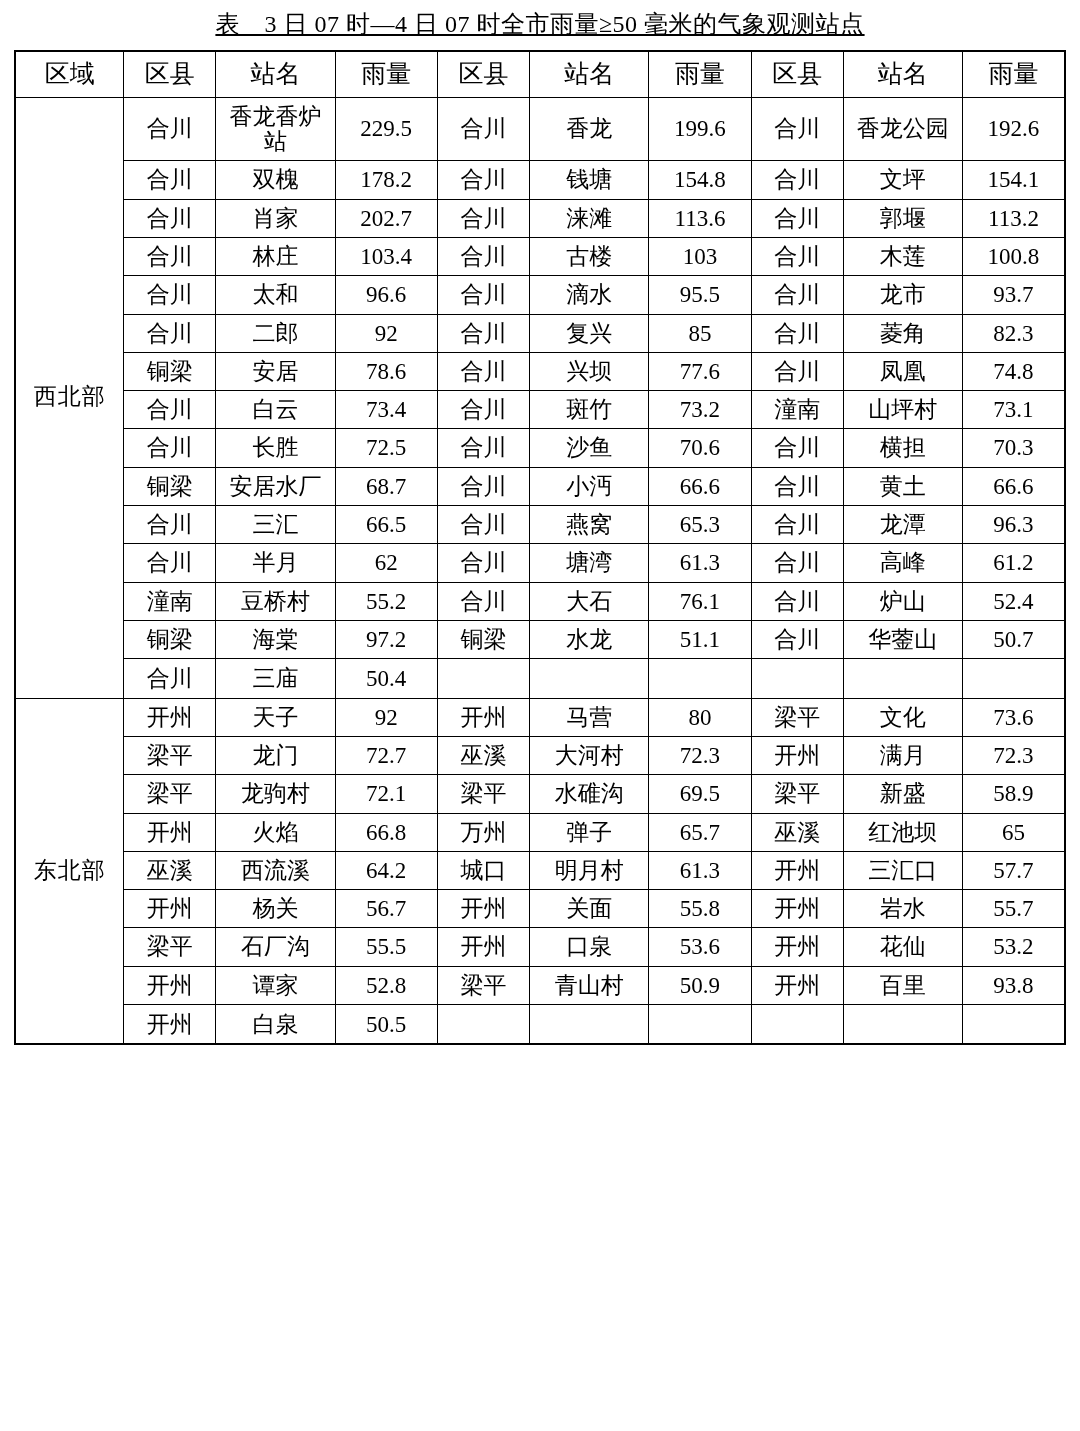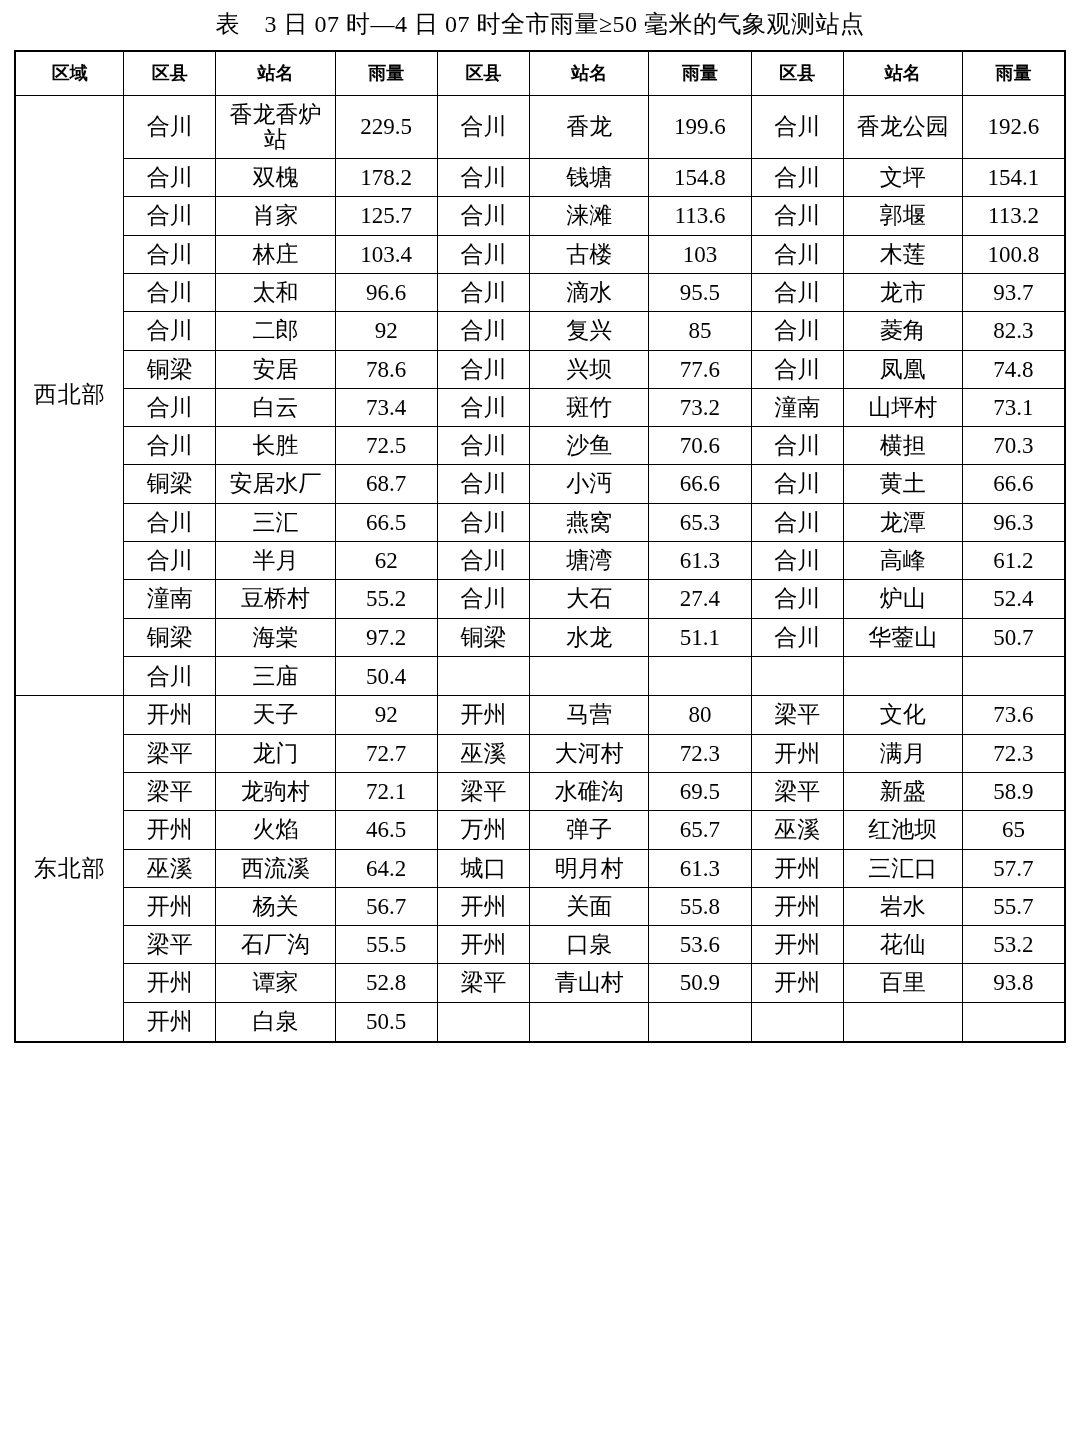--- a/index.html
+++ b/index.html
@@ -19,20 +19,21 @@
     box-sizing: border-box;
     padding: 0;
   }
   .caption {
     text-align: center;
     font-size: 24px;
     font-family: "Liberation Serif", "DejaVu Serif", serif;
     letter-spacing: 0.5px;
     padding: 8px 0 10px 0;
     white-space: pre;
+    text-decoration: underline;
   }
   table.rain {
     border-collapse: collapse;
     table-layout: fixed;
     width: 1052px;
     margin: 0 auto;
     border: 2px solid #000;
   }
   table.rain td, table.rain th {
     border: 1px solid #000;
@@ -40,22 +41,22 @@
     vertical-align: middle;
     font-size: 23px;
     font-weight: normal;
     font-family: "Liberation Serif", "DejaVu Serif", serif;
     padding: 6px 2px;
     line-height: 1.15;
     height: 36px;
     box-sizing: border-box;
   }
   table.rain thead td {
-    font-size: 18px;
-    font-weight: bold;
+    font-size: 25px;
+    font-weight: normal;
     height: 44px;
     padding: 8px 6px;
   }
   
   col.c-region { width: 104px; }
   col.c-county { width: 88px; }
   col.c-station { width: 114px; }
   col.c-rain { width: 98px; }
 
   td.region {
@@ -165,21 +166,21 @@
           </td>
         </tr>
         <tr>
           <td>
             <span class="station-wrap">合川</span>
           </td>
           <td>
             <span class="station-wrap">肖家</span>
           </td>
           <td>
-            <span class="station-wrap">125.7</span>
+            <span class="station-wrap">202.7</span>
           </td>
           <td>
             <span class="station-wrap">合川</span>
           </td>
           <td>
             <span class="station-wrap">涞滩</span>
           </td>
           <td>
             <span class="station-wrap">113.6</span>
           </td>
@@ -464,21 +465,21 @@
           <td>
             <span class="station-wrap">55.2</span>
           </td>
           <td>
             <span class="station-wrap">合川</span>
           </td>
           <td>
             <span class="station-wrap">大石</span>
           </td>
           <td>
-            <span class="station-wrap">27.4</span>
+            <span class="station-wrap">76.1</span>
           </td>
           <td>
             <span class="station-wrap">合川</span>
           </td>
           <td>
             <span class="station-wrap">炉山</span>
           </td>
           <td>
             <span class="station-wrap">52.4</span>
           </td>
@@ -618,21 +619,21 @@
           </td>
         </tr>
         <tr>
           <td>
             <span class="station-wrap">开州</span>
           </td>
           <td>
             <span class="station-wrap">火焰</span>
           </td>
           <td>
-            <span class="station-wrap">46.5</span>
+            <span class="station-wrap">66.8</span>
           </td>
           <td>
             <span class="station-wrap">万州</span>
           </td>
           <td>
             <span class="station-wrap">弹子</span>
           </td>
           <td>
             <span class="station-wrap">65.7</span>
           </td>

